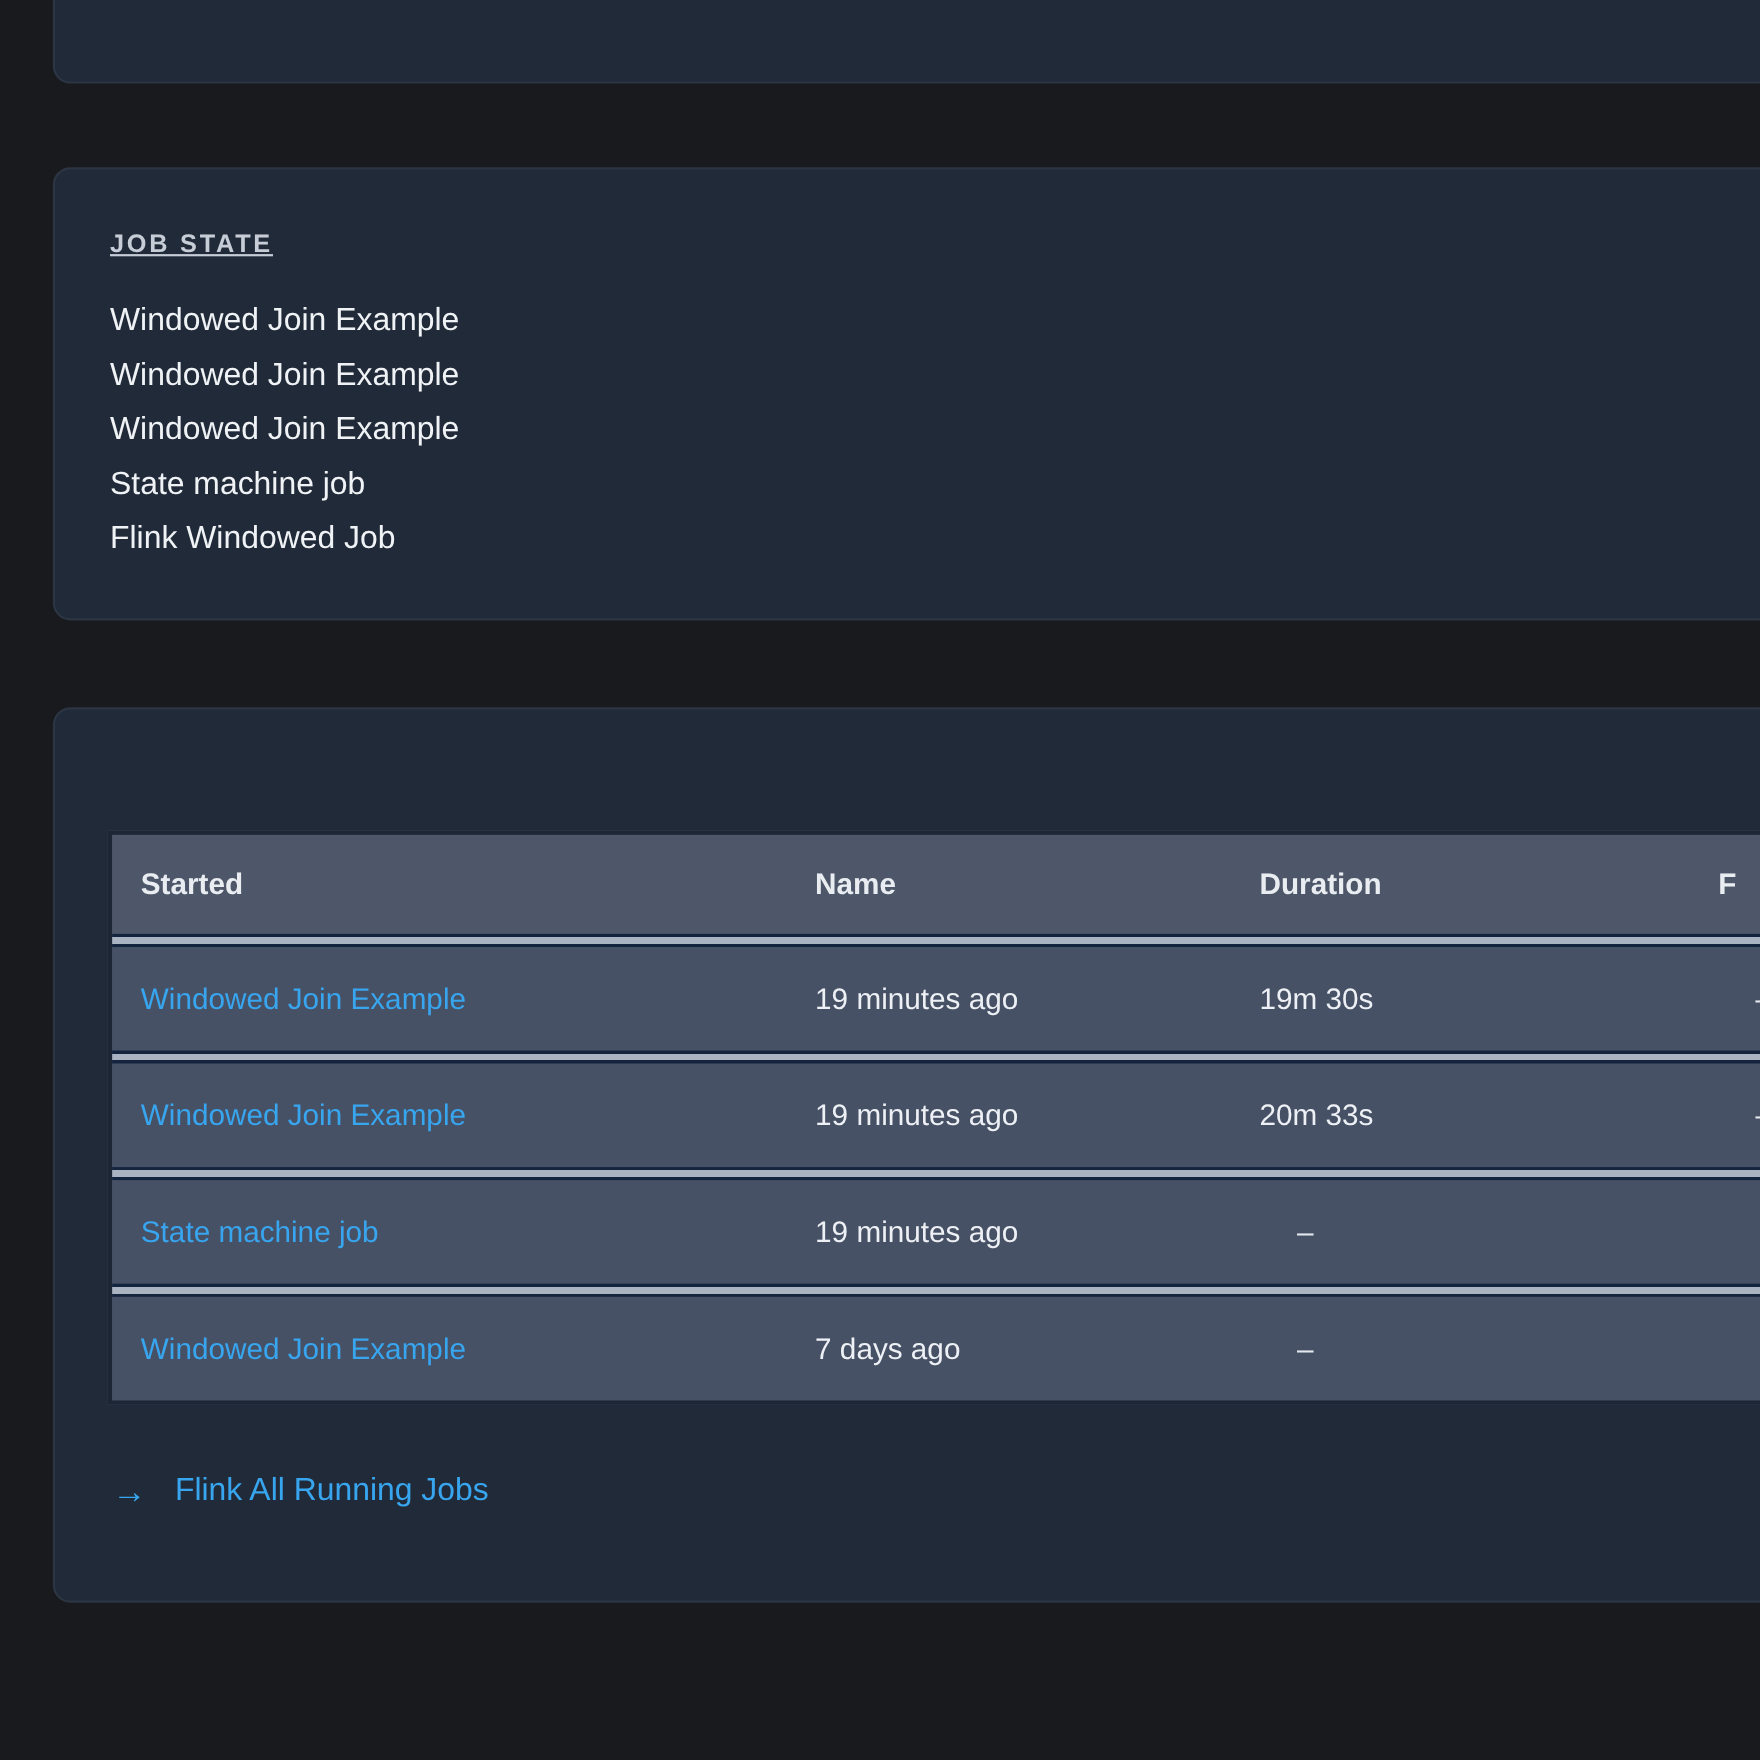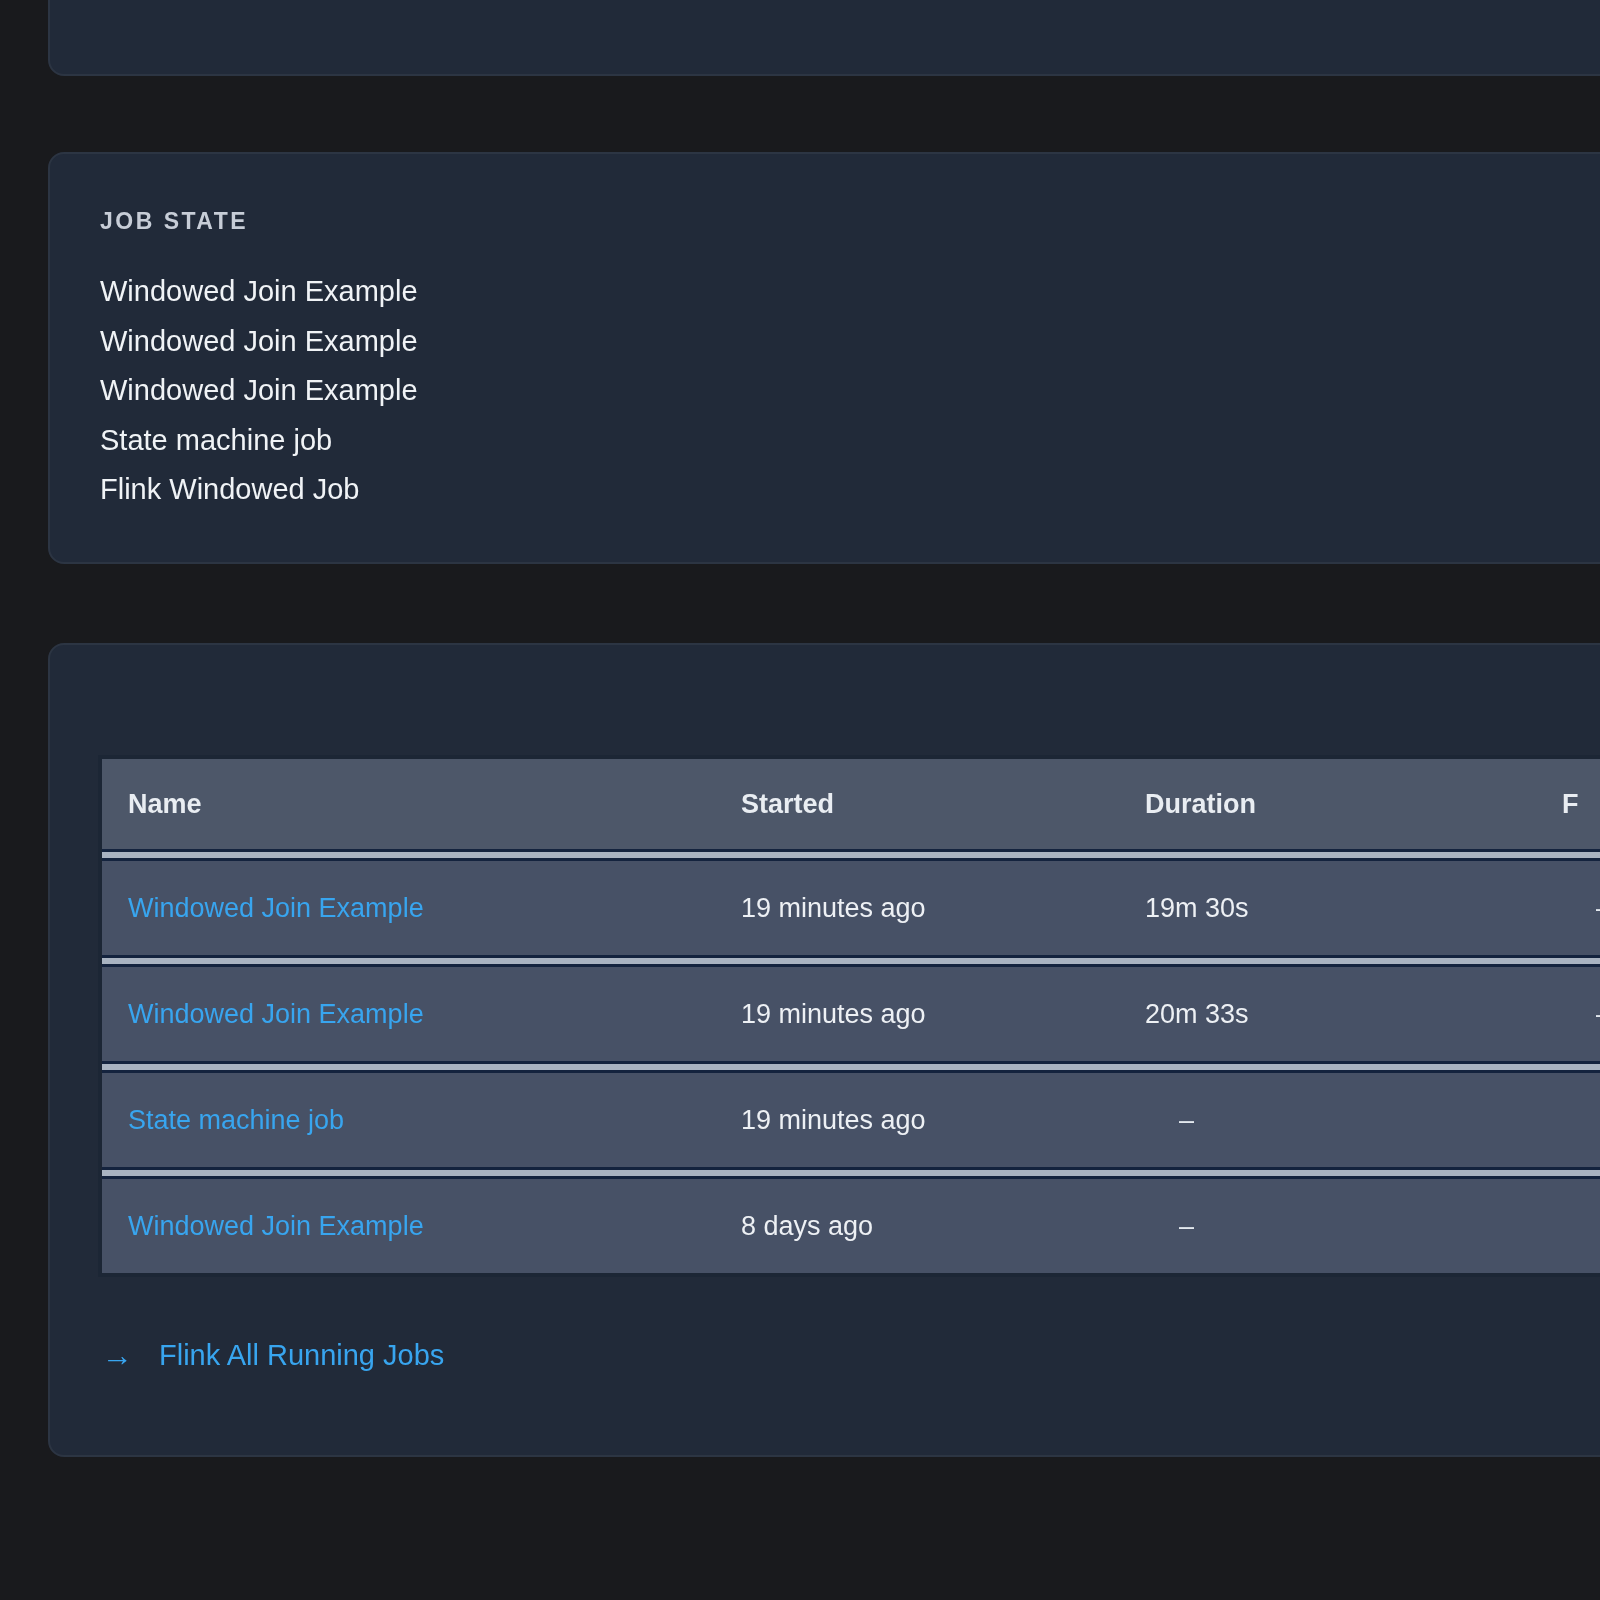--- a/index.html
+++ b/index.html
@@ -39,20 +39,21 @@
     height: 814px;
     padding: 56px 48px;
   }
   .card-title {
     margin: 0;
     font-size: 23px;
     font-weight: 700;
     letter-spacing: 2.5px;
     color: #c7cdd7;
     text-transform: uppercase;
+    text-decoration: underline;
   }
   .job-list {
     list-style: none;
     margin: 32px 0 0 0;
     padding: 0;
     font-size: 29px;
     line-height: 49.5px;
     font-weight: 500;
     color: #f0f3f6;
   }
@@ -134,22 +135,22 @@
       <li>Windowed Join Example</li>
       <li>State machine job</li>
       <li>Flink Windowed Job</li>
     </ul>
   </section>
 
   <section class="card card-running">
 
     <div class="table">
       <div class="thead">
+        <div>Started</div>
         <div>Name</div>
-        <div>Started</div>
         <div>Duration</div>
         <div>F</div>
       </div>
 
       <div class="tdivider"></div>
 
       <div class="trow">
         <div><a class="job-link">Windowed Join Example</a></div>
         <div>19 minutes ago</div>
         <div>19m 30s</div>
@@ -170,21 +171,21 @@
       <div class="trow">
         <div><a class="job-link">State machine job</a></div>
         <div>19 minutes ago</div>
         <div class="td-dash">–</div>
       </div>
 
       <div class="tdivider"></div>
 
       <div class="trow">
         <div><a class="job-link">Windowed Join Example</a></div>
-        <div>8 days ago</div>
+        <div>7 days ago</div>
         <div class="td-dash">–</div>
       </div>
     </div>
 
     <div class="view-all">
       <span class="arrow">→</span>
       <span>Flink All Running Jobs</span>
     </div>
   </section>
 

